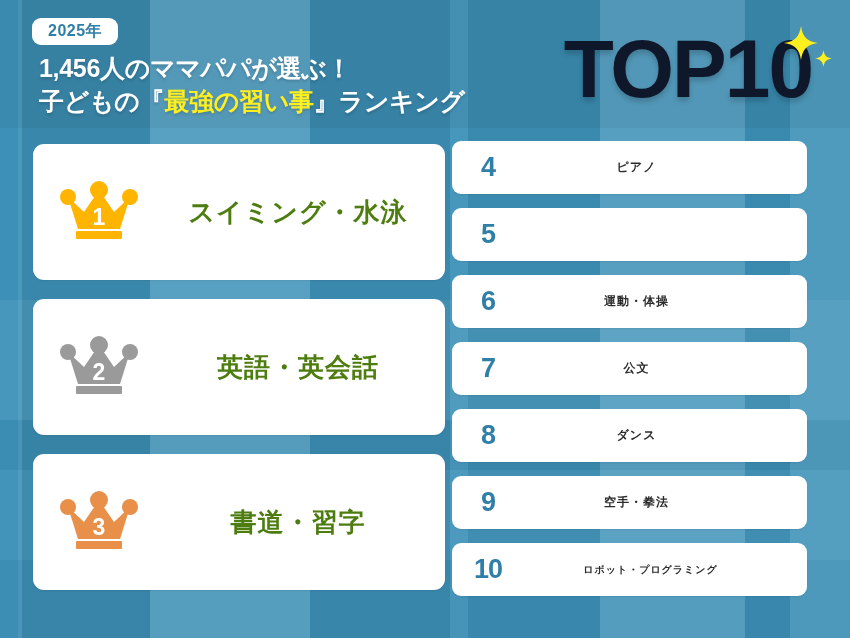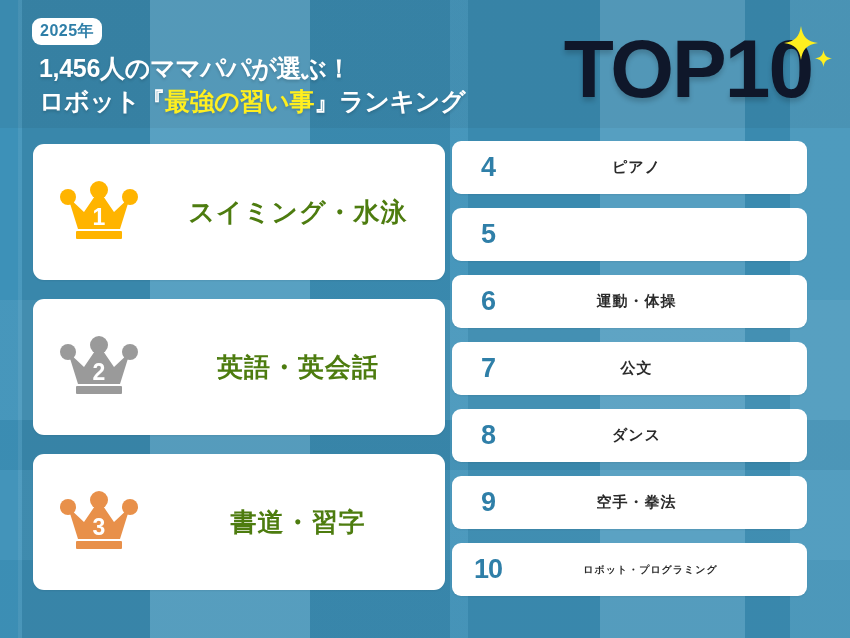--- a/index.html
+++ b/index.html
@@ -45,21 +45,21 @@
 
   
   .header { position:absolute; left:0; top:0; width:850px; height:136px; }
 
   .year-badge {
     position:absolute; left:32px; top:18px;
     background:#ffffff;
     color:#2f7fa8;
     font-size:16px; font-weight:bold;
     letter-spacing:0.5px;
-    padding:5px 8px 6px;
+    padding:5px 16px 6px;
     border-radius:9px;
     line-height:1;
   }
 
   .title-block {
     position:absolute; left:39px; top:52px;
     color:#ffffff;
     font-weight:bold;
     font-size:25px;
     line-height:1.32;
@@ -129,21 +129,21 @@
     flex:0 0 72px;
     text-align:center;
     font-size:27px;
     font-weight:bold;
     color:#2f7fa8;
     letter-spacing:-1px;
   }
   .row-label {
     flex:1;
     text-align:center;
-    font-size:15px;
+    font-size:12px;
     font-weight:bold;
     color:#2b2b2b;
     letter-spacing:1px;
     padding-right:58px;
   }
   .row-card.wide .row-label { padding-right:30px; font-size:10px; }
 </style>
 </head>
 <body>
 
@@ -152,21 +152,21 @@
   <div class="bg-layer bg-base"></div>
   <div class="bg-layer bg-vstripes"></div>
   <div class="bg-layer bg-hstripes"></div>
 
   <div class="header">
 
     <div class="year-badge">2025年</div>
 
     <div class="title-block">
       <div>1,456人のママパパが選ぶ！</div>
-      <div><span>ロボット『</span><span class="hl">最強の習い事</span><span>』ランキング</span></div>
+      <div><span>子どもの『</span><span class="hl">最強の習い事</span><span>』ランキング</span></div>
     </div>
 
     <div class="top10">TOP10</div>
 
     <div class="spark" style="left:784px; top:26px;">
       <svg width="34" height="34" viewBox="0 0 34 34">
         <path d="M17 0 C18.6 11 22.9 15.3 34 17 C22.9 18.6 18.6 22.9 17 34 C15.3 22.9 11 18.6 0 17 C11 15.3 15.3 11 17 0 Z" fill="#ffef1f"></path>
       </svg>
     </div>
     <div class="spark" style="left:815px; top:50px;">

